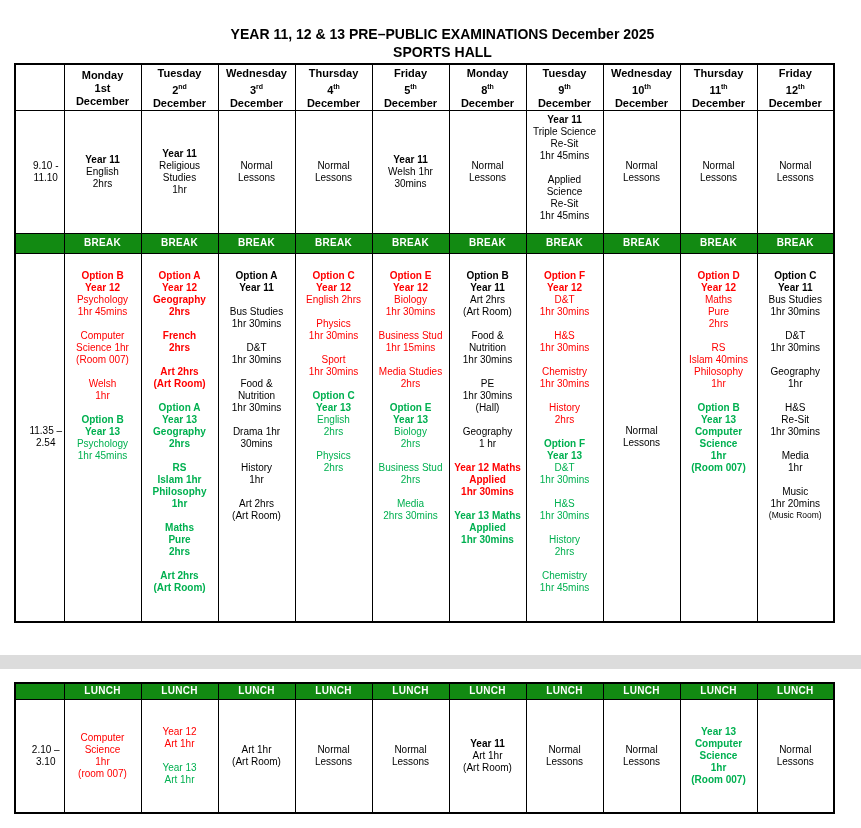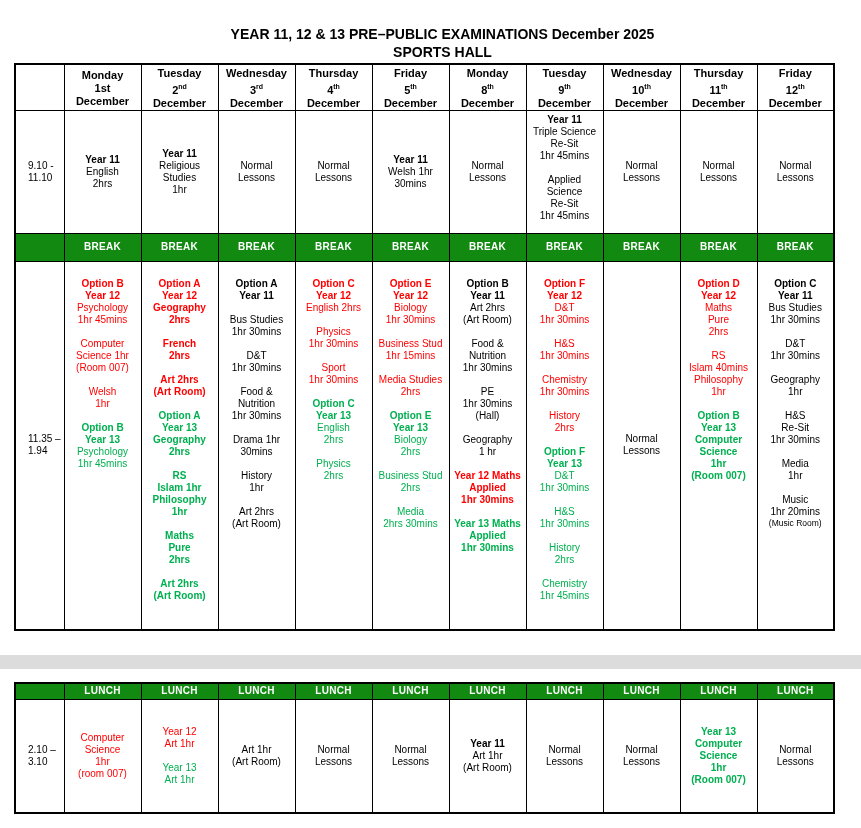--- a/index.html
+++ b/index.html
@@ -10,21 +10,21 @@
   }
   .title-wrap{position:absolute;top:25px;left:0;width:861px;text-align:center;}
   .title-line{font-weight:bold;font-size:14px;line-height:18px;color:#000;padding-left:24px;}
   .gray-band{position:absolute;left:0;top:655px;width:861px;height:14px;background:#dcdcdc;}
   table{border-collapse:collapse;table-layout:fixed;position:absolute;left:14px;width:819px;border:2px solid #000;background:#fff;}
   #t1{top:63px;}
   #t2{top:682px;}
   td{border:1px solid #000;padding:0;text-align:center;vertical-align:middle;overflow:hidden;}
   .dayhead{font-weight:bold;font-size:11px;line-height:13px;padding-top:2px;}
   .dayhead sup{font-size:7px;}
-  .time-cell{font-size:10px;line-height:12px;text-align:left;padding-left:12px;margin-left:20px;}
+  .time-cell{font-size:10px;line-height:12px;text-align:center;padding-left:12px;margin-left:20px;}
   .banner-row td{background:#128a12;color:#fff;font-weight:bold;font-size:10px;letter-spacing:.3px;height:14px;line-height:14px;}
   .ln{font-size:10px;line-height:12px;}
   .sp{height:12px;}
   .b{font-weight:bold;}
   .sm{font-size:8.5px;line-height:11px;text-align:center;}
   .c-r{color:#ff0000;}
   .c-g{color:#00b050;}
   .c-k{color:#000000;}
   td.va-top{vertical-align:top;padding-top:16px;}
   td.va-top0{vertical-align:top;padding-top:3px;}
@@ -157,37 +157,37 @@
         </td>
         <td>
           <div class="ln c-k">Normal</div>
           <div class="ln c-k">Lessons</div>
         </td>
         <td>
           <div class="ln c-k">Normal</div>
           <div class="ln c-k">Lessons</div>
         </td>
       </tr>
-      <tr class="banner-row" style="height: 28px;">
+      <tr class="banner-row" style="height: 20px;">
         <td></td>
         <td>BREAK</td>
         <td>BREAK</td>
         <td>BREAK</td>
         <td>BREAK</td>
         <td>BREAK</td>
         <td>BREAK</td>
         <td>BREAK</td>
         <td>BREAK</td>
         <td>BREAK</td>
         <td>BREAK</td>
       </tr>
       <tr style="height: 369px;">
         <td class="time-cell">
           <div>11.35 –</div>
-          <div>1.94</div>
+          <div>2.54</div>
         </td>
         <td class="va-top">
           <div class="ln c-r b">Option B</div>
           <div class="ln c-r b">Year 12</div>
           <div class="ln c-r">Psychology</div>
           <div class="ln c-r">1hr 45mins</div>
           <div class="sp"></div>
           <div class="ln c-r">Computer</div>
           <div class="ln c-r">Science 1hr</div>
           <div class="ln c-r">(Room 007)</div>

